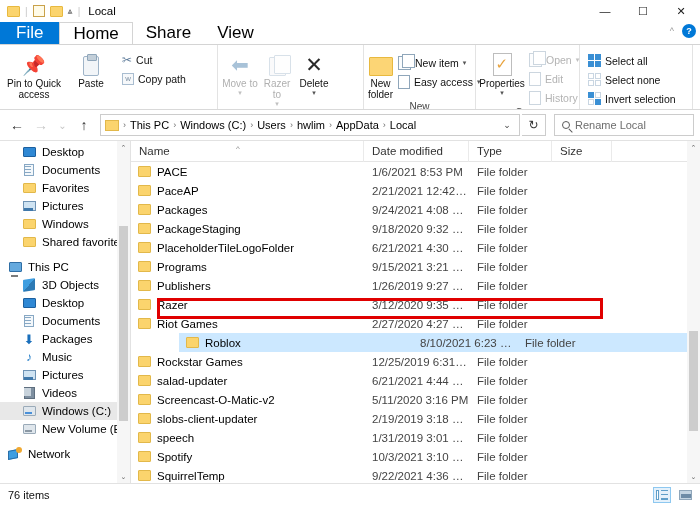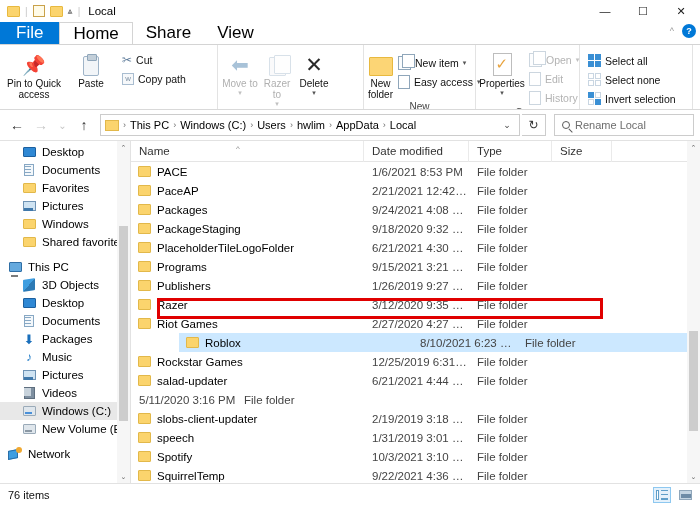--- a/index.html
+++ b/index.html
@@ -699,20 +699,24 @@
         <div class="row">
           <div class="cell name" style="width:233px">
             <span class="rowfolder"></span>
             <span>salad-updater</span>
           </div>
           <div class="cell dim" style="width:105px">6/21/2021 4:44 PM</div>
           <div class="cell dim" style="width:83px">File folder</div>
           <div class="cell dim" style="width:60px"></div>
         </div>
         <div class="row">
+          <div class="cell name" style="width:233px">
+            <span class="rowfolder"></span>
+            <span>Screencast-O-Matic-v2</span>
+          </div>
           <div class="cell dim" style="width:105px">5/11/2020 3:16 PM</div>
           <div class="cell dim" style="width:83px">File folder</div>
           <div class="cell dim" style="width:60px"></div>
         </div>
         <div class="row">
           <div class="cell name" style="width:233px">
             <span class="rowfolder"></span>
             <span>slobs-client-updater</span>
           </div>
           <div class="cell dim" style="width:105px">2/19/2019 3:18 PM</div>

